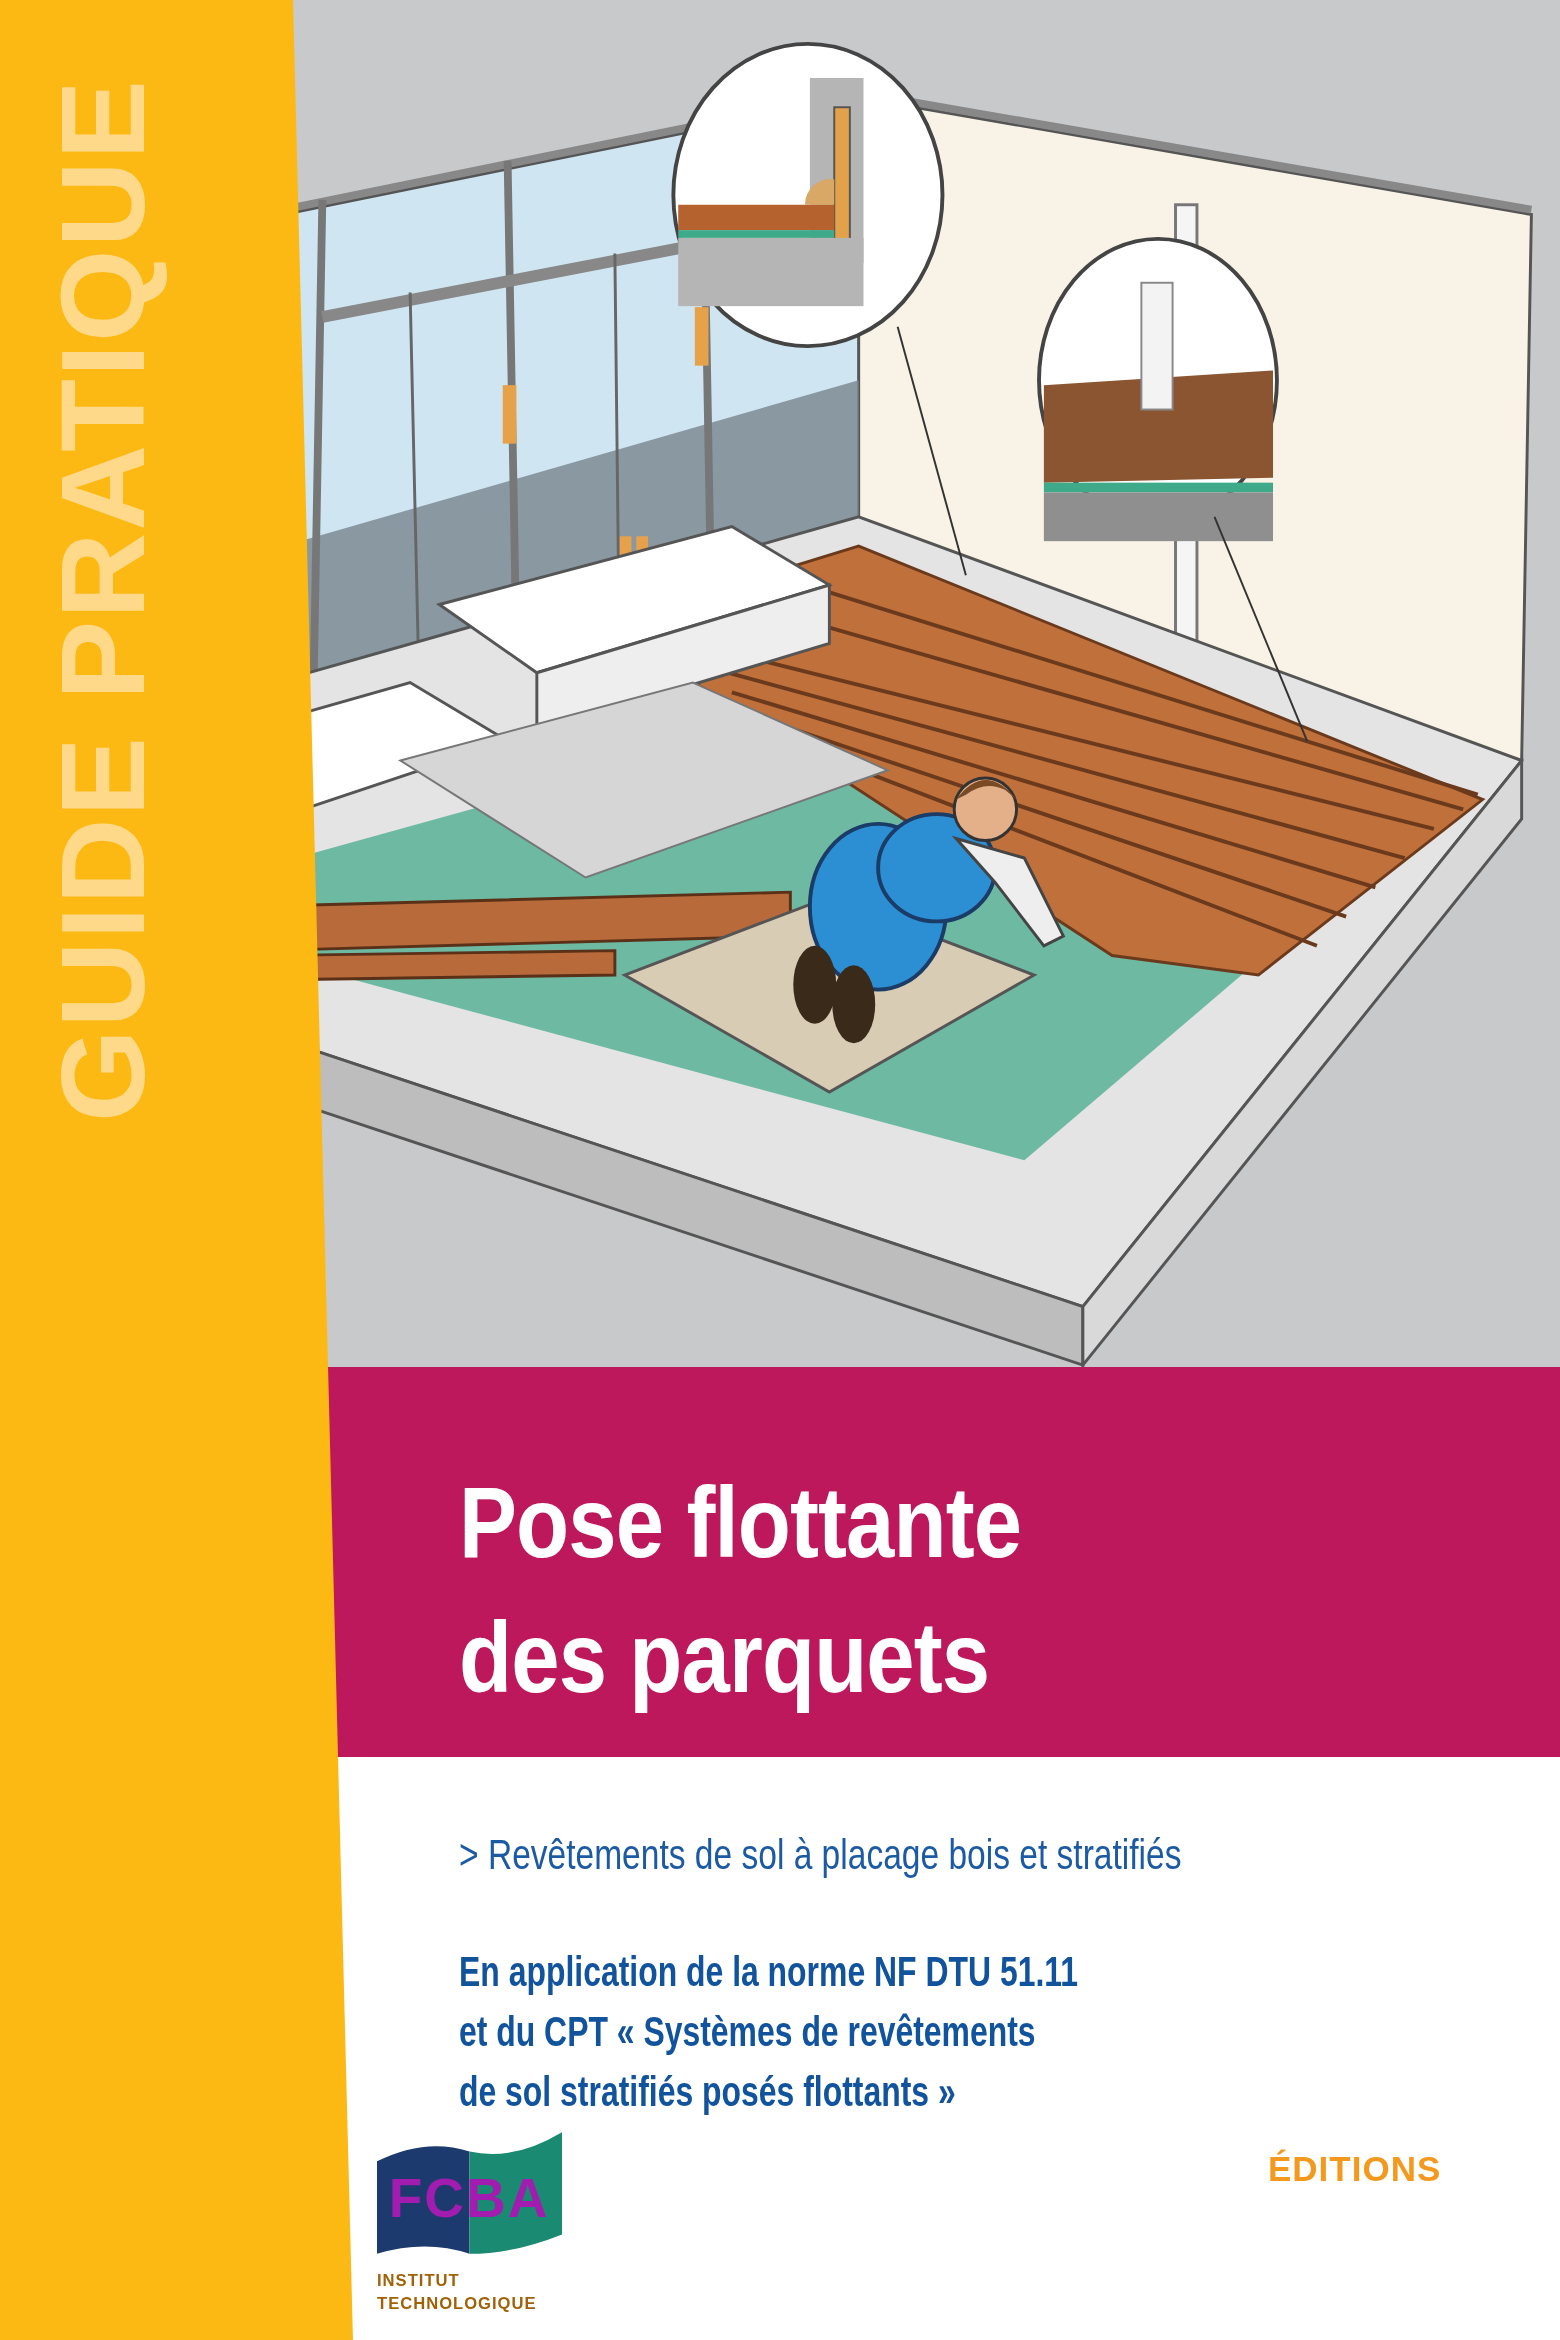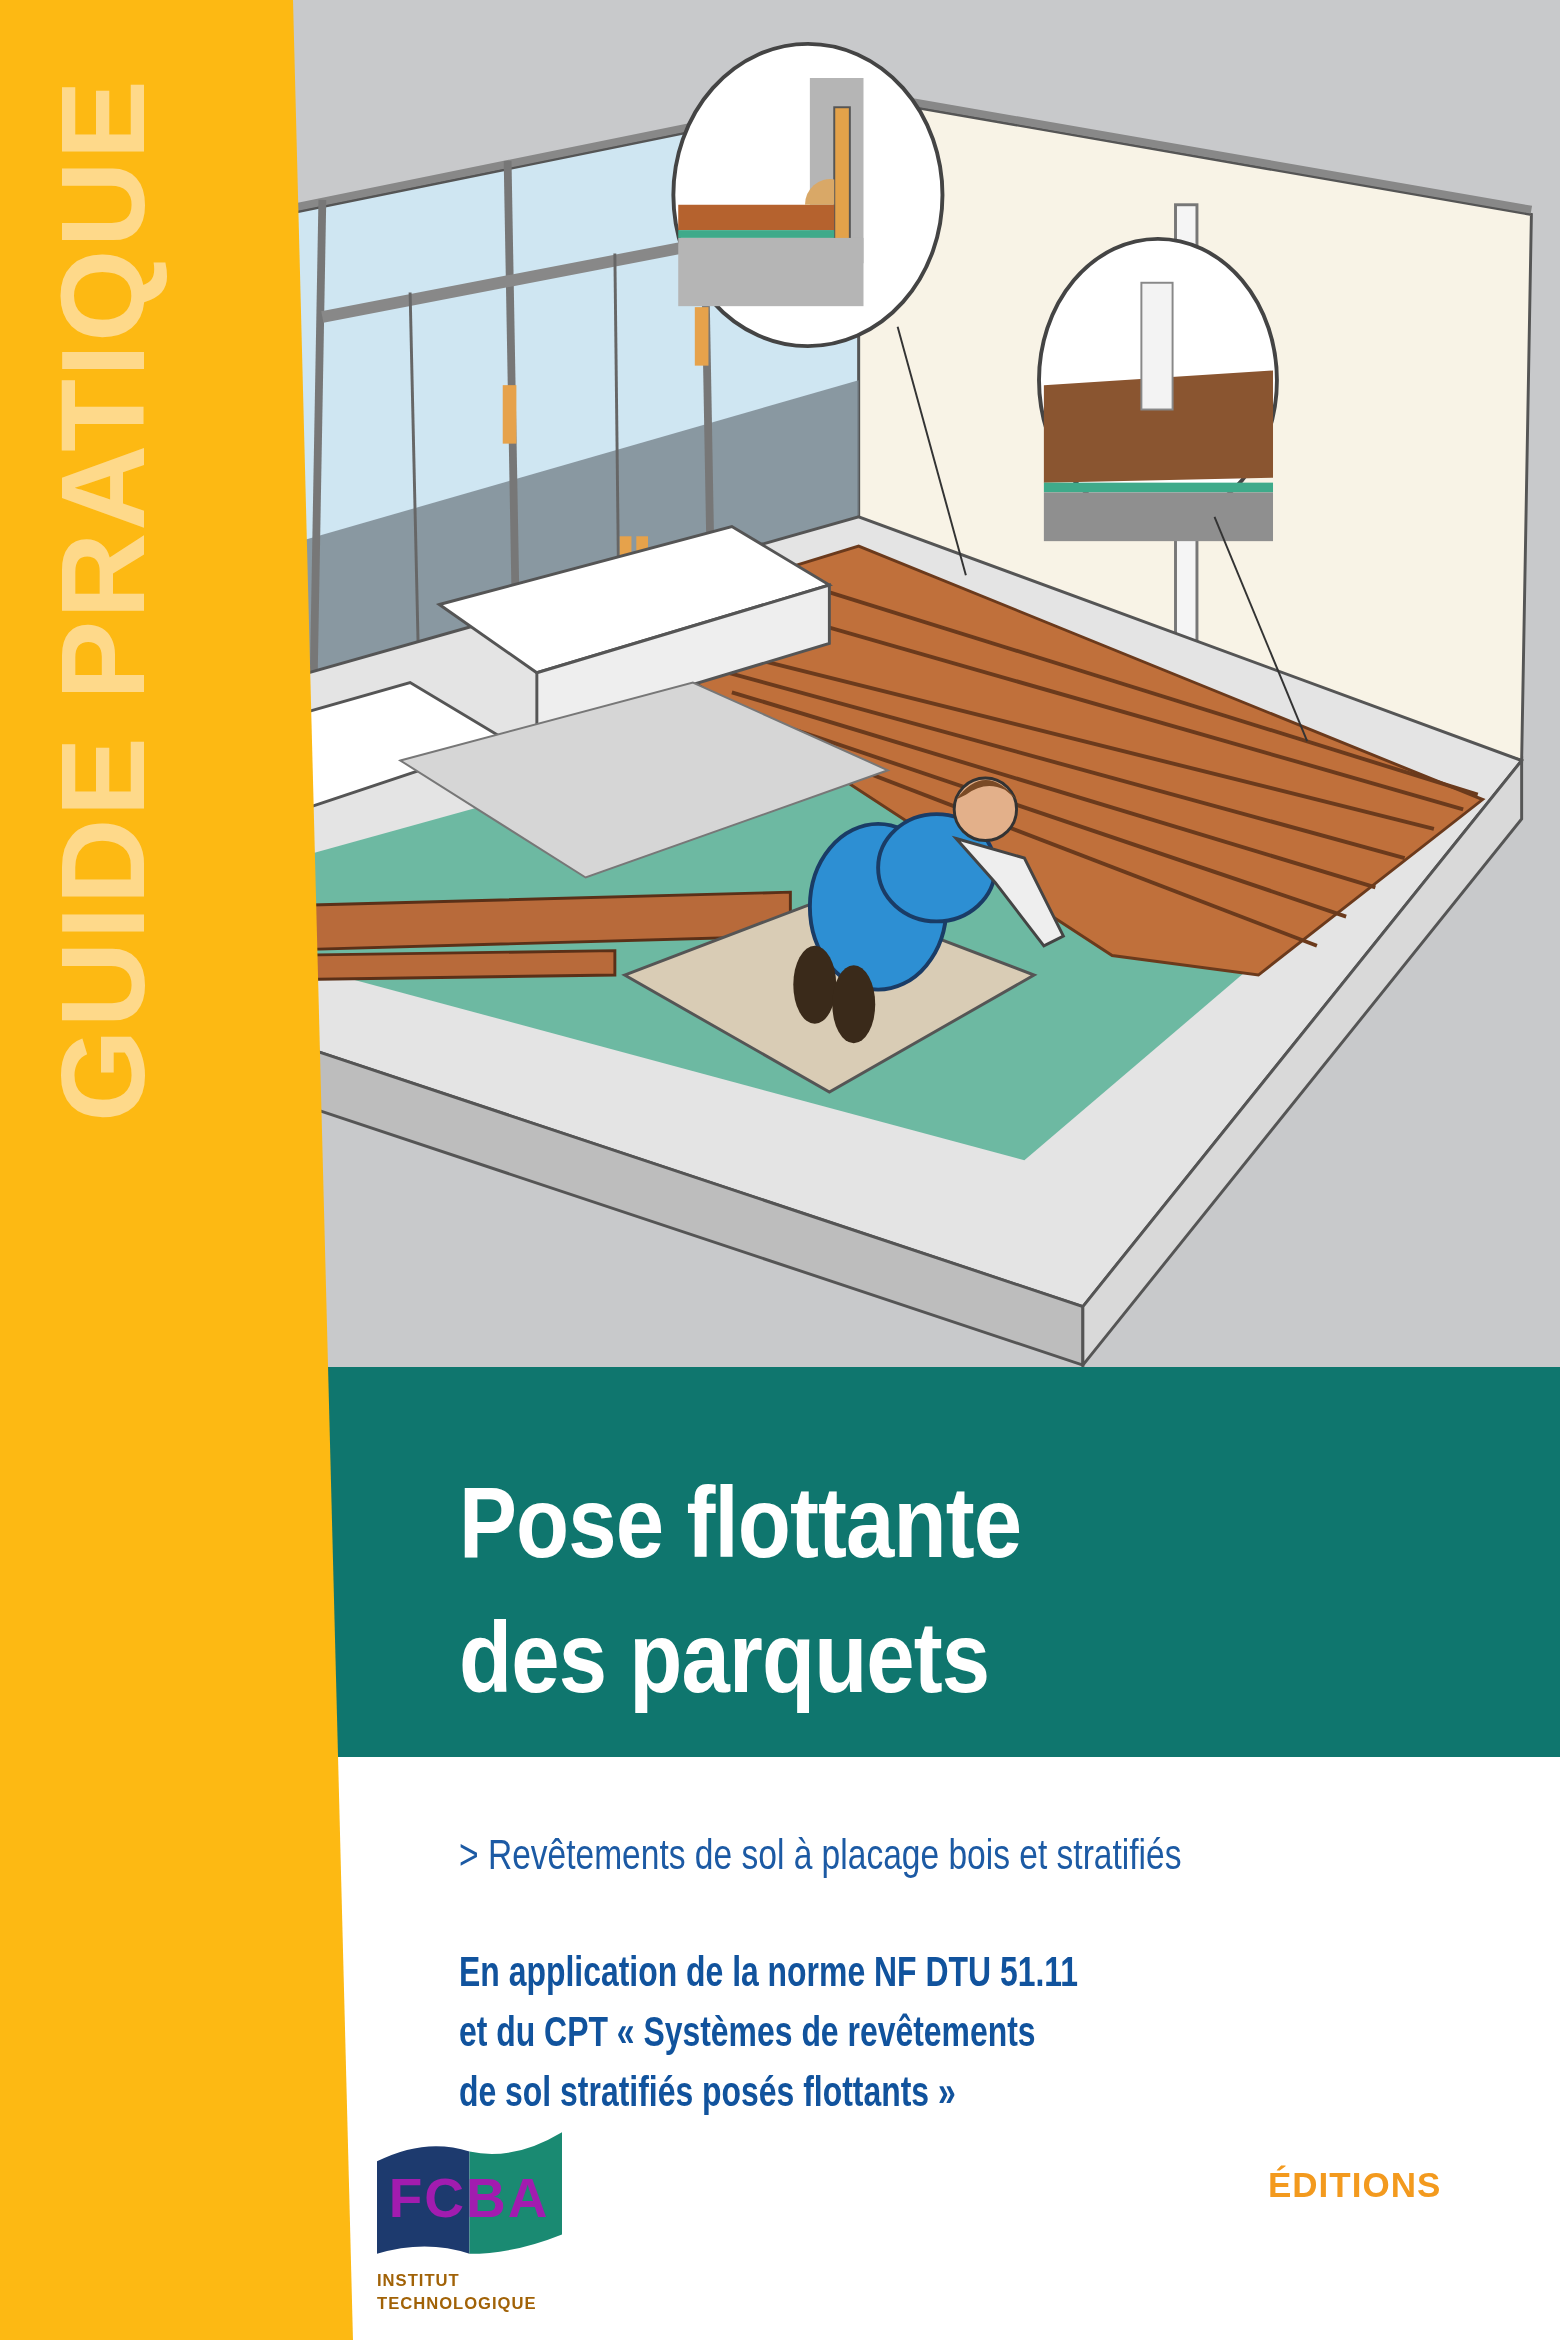--- a/index.html
+++ b/index.html
@@ -14,40 +14,40 @@
                 transform-origin: 0 0; transform: rotate(-90deg);
                 color: #fed98a; font-family: "Liberation Sans", sans-serif; font-weight: bold;
                 font-size: 119px; letter-spacing: 2px; line-height: 127px; white-space: nowrap;
                 transform: translate(0, 0) rotate(-90deg); }
 
   
   .illustration { position: absolute; left: 283px; top: 0; width: 1278px; height: 1367px; background: #c8c9cb; overflow: hidden; }
   .illustration svg { position: absolute; left: 0; top: 0; }
 
   
-  .title-band { position: absolute; left: 322px; top: 1367px; width: 1239px; height: 390px; background: #0f766e; text-decoration: underline; }
+  .title-band { position: absolute; left: 322px; top: 1367px; width: 1239px; height: 390px; background: #be185d; text-decoration: underline; }
   .title { position: absolute; left: 137px; top: 88px; color: #ffffff; font-family: "Liberation Sans", sans-serif; font-weight: bold;
            font-size: 101px; line-height: 135px; letter-spacing: -1px; transform: scaleX(0.86); transform-origin: 0 0; }
 
   
   .lower { position: absolute; left: 332px; top: 1757px; width: 1229px; height: 422px; background: #ffffff; }
   .subtitle { position: absolute; left: 127px; top: 68px; color: #1c5aa4; font-size: 43px; line-height: 59px;
               transform: scaleX(0.78); transform-origin: 0 0; white-space: nowrap; }
   .norm { position: absolute; left: 127px; top: 185px; color: #11539d; font-weight: bold; font-size: 42px; line-height: 60px;
           transform: scaleX(0.76); transform-origin: 0 0; white-space: nowrap; }
   .norm div { display: block; }
 
   .fcba { position: absolute; left: 45px; top: 375px; width: 185px; height: 205px; }
   .fcba-flag { position: absolute; left: 0; top: 0; width: 185px; height: 122px; }
   .fcba-letters { position: absolute; left: 11.7px; top: 37px; font-weight: bold; font-size: 55px; color: #a21caf; letter-spacing: 2px; line-height: 59px; }
   .fcba-sub { position: absolute; left: 0; top: 137px; color: #a16207; font-size: 16.6px; line-height: 23.4px; letter-spacing: 1px; font-weight: bold; }
 
   .cstb { position: absolute; left: 936px; top: 390px; width: 254px; }
   .cstb-main { color: #1f5fa8; font-weight: bold; font-size: 80px; line-height: 80px; letter-spacing: -1px; }
-  .cstb-sub { color: #f39a1e; font-weight: bold; font-size: 35px; line-height: 39px; letter-spacing: 1px; margin-top: 18px; }
+  .cstb-sub { color: #f39a1e; font-weight: bold; font-size: 35px; line-height: 39px; letter-spacing: 1px; margin-top: 2px; }
 </style>
 </head>
 <body>
 
 <div class="cover">
 
   <div class="illustration">
     <svg width="1278" height="1367" viewBox="0 0 1310 1402">
 
       <polygon points="590,100 1280,220 1270,780 590,560" fill="#f8f3e6" stroke="#555" stroke-width="3"></polygon>

